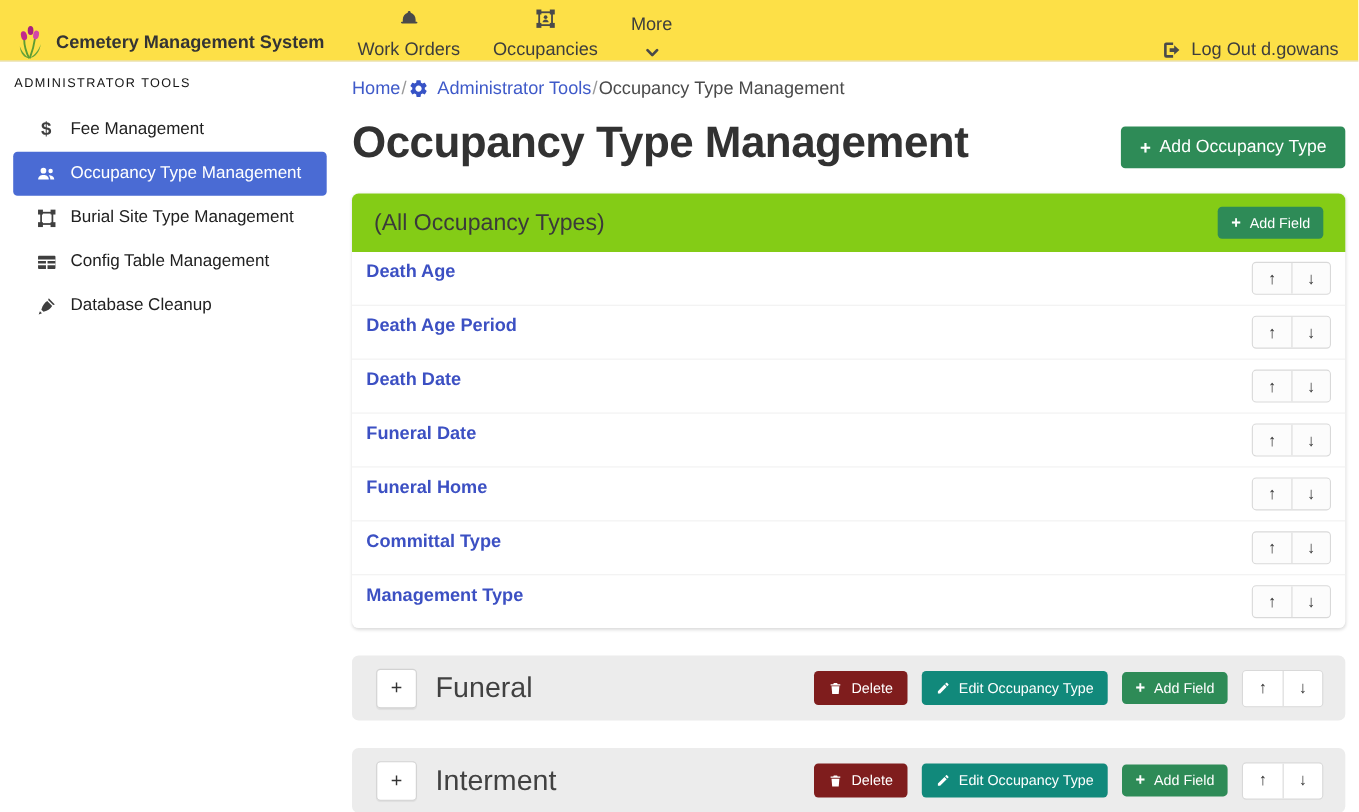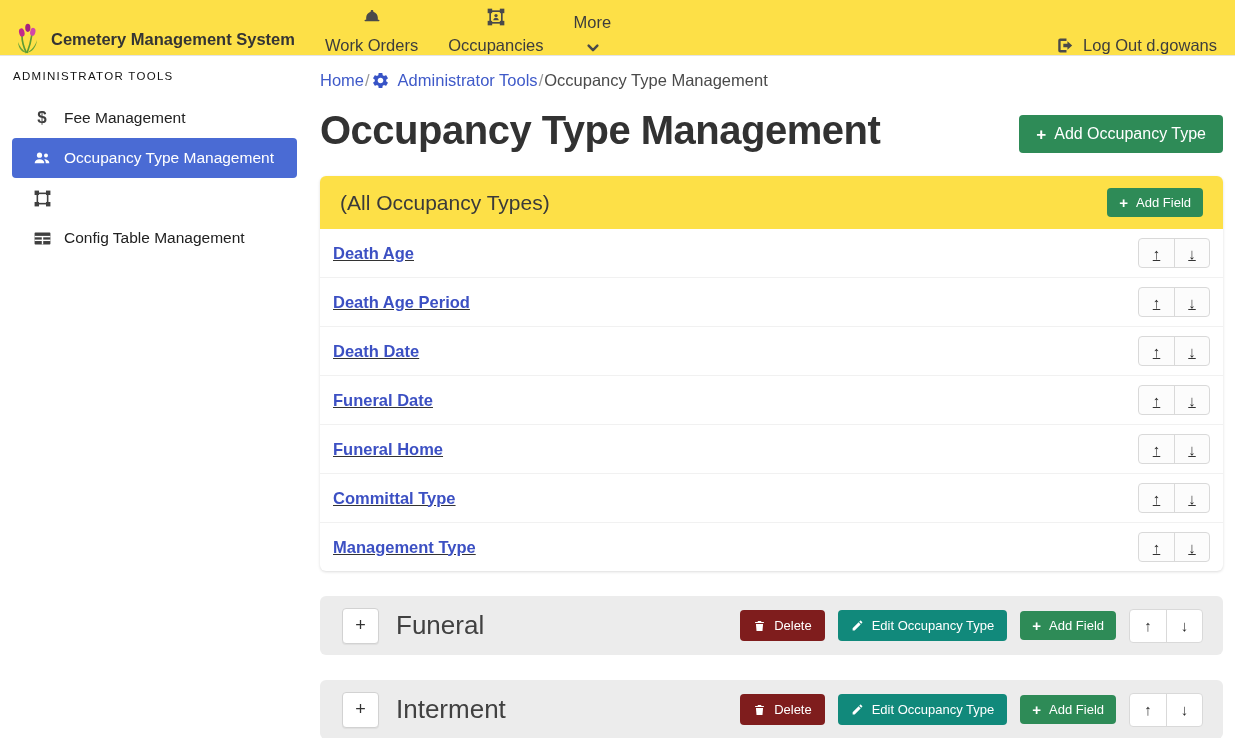--- a/index.html
+++ b/index.html
@@ -77,28 +77,28 @@
   .btn-teal-sm { background: #11897b; font-size: 13px; padding: 8px 13px; }
   .plus-glyph { font-weight: bold; font-size: 17px; line-height: 1; }
   .plus-glyph.small { font-size: 15px; }
 
   
   .panel {
     margin-top: 23px; background: #fff; border-radius: 6px;
     box-shadow: 0 1px 3px rgba(0,0,0,0.14);
   }
   .panel-header {
-    background: #fde047; border-radius: 6px 6px 0 0;
+    background: #84cc16; border-radius: 6px 6px 0 0;
     padding: 12px 20px; display: flex; align-items: center; justify-content: space-between;
     height: 53px;
   }
   .panel-title { font-size: 21px; color: #3a3a3a; font-weight: 500; }
   .field-row {
-    display: flex; align-items: center; justify-content: space-between;
-    padding: 9px 13px; border-top: 1px solid #f1f1f1; text-decoration: underline;
+    display: flex; justify-content: space-between;
+    padding: 9px 13px; border-top: 1px solid #f1f1f1;
   }
   .field-row:first-child { border-top: none; }
   .field-link { color: #3c50c3; font-weight: bold; font-size: 16.5px; text-decoration: none; cursor: pointer; }
 
   .arrow-group {
     display: inline-flex; border: 1px solid #d9d9d9; border-radius: 4px;
     overflow: hidden; background: #fcfcfc;
   }
   .arrow-btn {
     width: 35px; height: 28px; background: transparent; border: none;
@@ -219,36 +219,47 @@
           <svg width="19" height="19" viewBox="0 0 24 24">
             <rect x="5.5" y="5.5" width="13" height="13" fill="none" stroke="currentColor" stroke-width="2"></rect>
             <g fill="currentColor">
               <rect x="2" y="2" width="5.6" height="5.6"></rect>
               <rect x="16.4" y="2" width="5.6" height="5.6"></rect>
               <rect x="2" y="16.4" width="5.6" height="5.6"></rect>
               <rect x="16.4" y="16.4" width="5.6" height="5.6"></rect>
             </g>
           </svg>
         </span>
+        <span>Burial Site Type Management</span>
       </div>
 
       <div class="side-item">
         <span class="side-icon">
           <svg width="19" height="19" viewBox="0 0 24 24" fill="currentColor">
             <path d="M3 4.5h18a1 1 0 0 1 1 1v13a1 1 0 0 1-1 1H3a1 1 0 0 1-1-1v-13a1 1 0 0 1 1-1z"></path>
             <g stroke="#fff" stroke-width="1.8">
               <path d="M2 9.6h20"></path>
               <path d="M2 14.3h20"></path>
               <path d="M12 9.6v9.9"></path>
             </g>
           </svg>
         </span>
         <span>Config Table Management</span>
       </div>
 
+      <div class="side-item">
+        <span class="side-icon">
+          <svg width="19" height="19" viewBox="0 0 24 24" fill="currentColor">
+            <path d="M14.3 2.8l7 7-2 .7-5.7-5.7z"></path>
+            <path d="M12.6 5.9l5.6 5.6c-1.6 2.8-4.8 5.3-9.9 6.8l-2.5-2.5c1.5-5.1 4-8.3 6.8-9.9z"></path>
+            <path d="M4.2 17.6l2.3 2.3-3.8 1.5z"></path>
+          </svg>
+        </span>
+        <span>Database Cleanup</span>
+      </div>
     </nav>
   </aside>
 
   <main class="main">
 
     <nav class="breadcrumb">
       <a class="crumb-link">Home</a>
       <span class="crumb-sep">/</span>
       <a class="crumb-link">
         <span class="gear">

